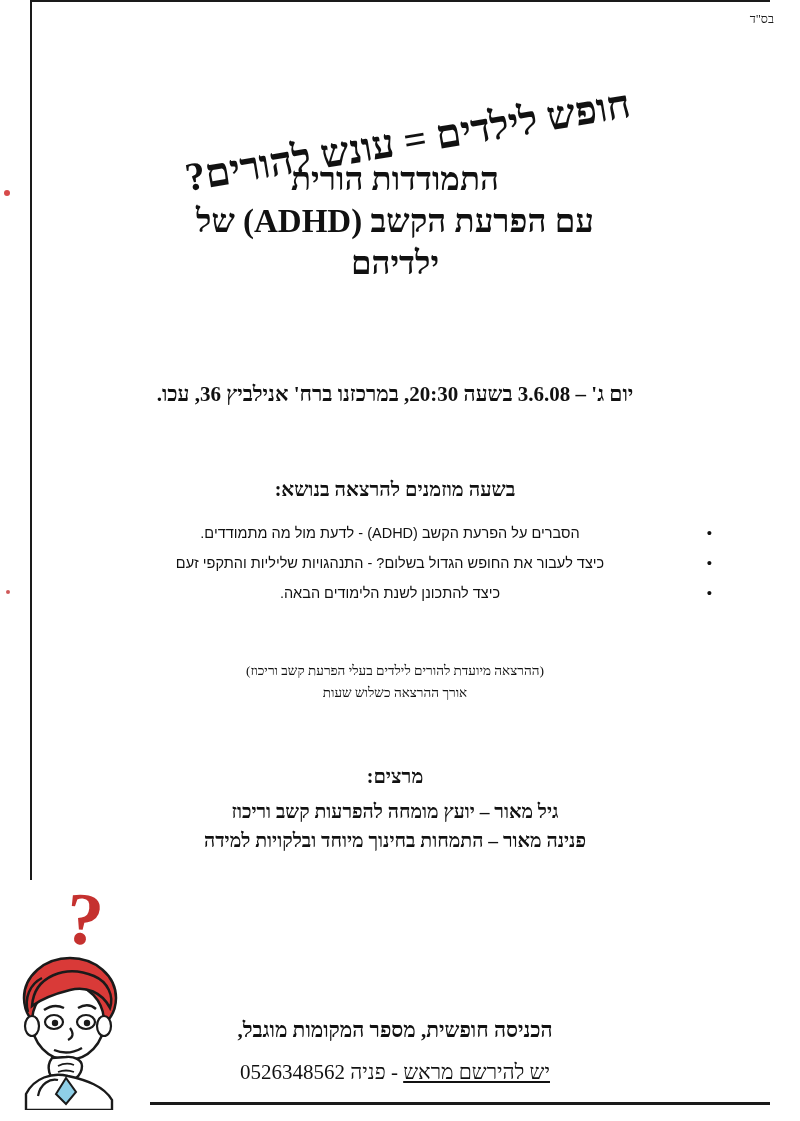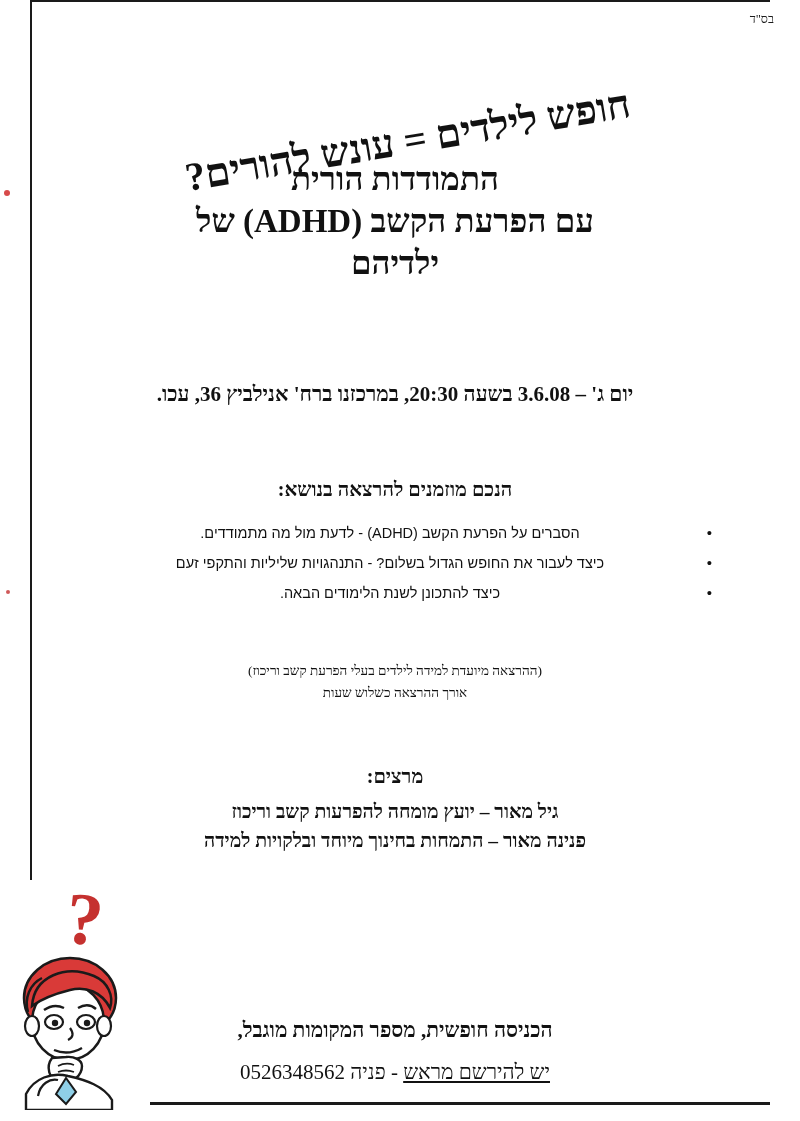--- a/index.html
+++ b/index.html
@@ -286,32 +286,32 @@
   </div>
 
   <div class="subtitle">
     <div>התמודדות הורית</div>
     <div>עם הפרעת הקשב (ADHD) של</div>
     <div>ילדיהם</div>
   </div>
 
   <div class="when">יום ג' – 3.6.08 בשעה 20:30, במרכזנו ברח' אנילביץ 36, עכו.</div>
 
-  <div class="invite">הנכם מוזמנים להרצאה בנושא:</div>
+  <div class="invite">בשעה מוזמנים להרצאה בנושא:</div>
 
   <div class="bullets">
     <ul>
       <li>הסברים על הפרעת הקשב (ADHD) - לדעת מול מה מתמודדים.</li>
       <li>כיצד לעבור את החופש הגדול בשלום? - התנהגויות שליליות והתקפי זעם</li>
       <li>כיצד להתכונן לשנת הלימודים הבאה.</li>
     </ul>
   </div>
 
   <div class="note">
-    <div>(ההרצאה מיועדת למידה לילדים בעלי הפרעת קשב וריכוז)</div>
+    <div>(ההרצאה מיועדת להורים לילדים בעלי הפרעת קשב וריכוז)</div>
     <div>אורך ההרצאה כשלוש שעות</div>
   </div>
 
   <div class="speakers-title">מרצים:</div>
   <div class="speakers">
     <div>גיל מאור – יועץ מומחה להפרעות קשב וריכוז</div>
     <div>פנינה מאור – התמחות בחינוך מיוחד ובלקויות למידה</div>
   </div>
 
 

